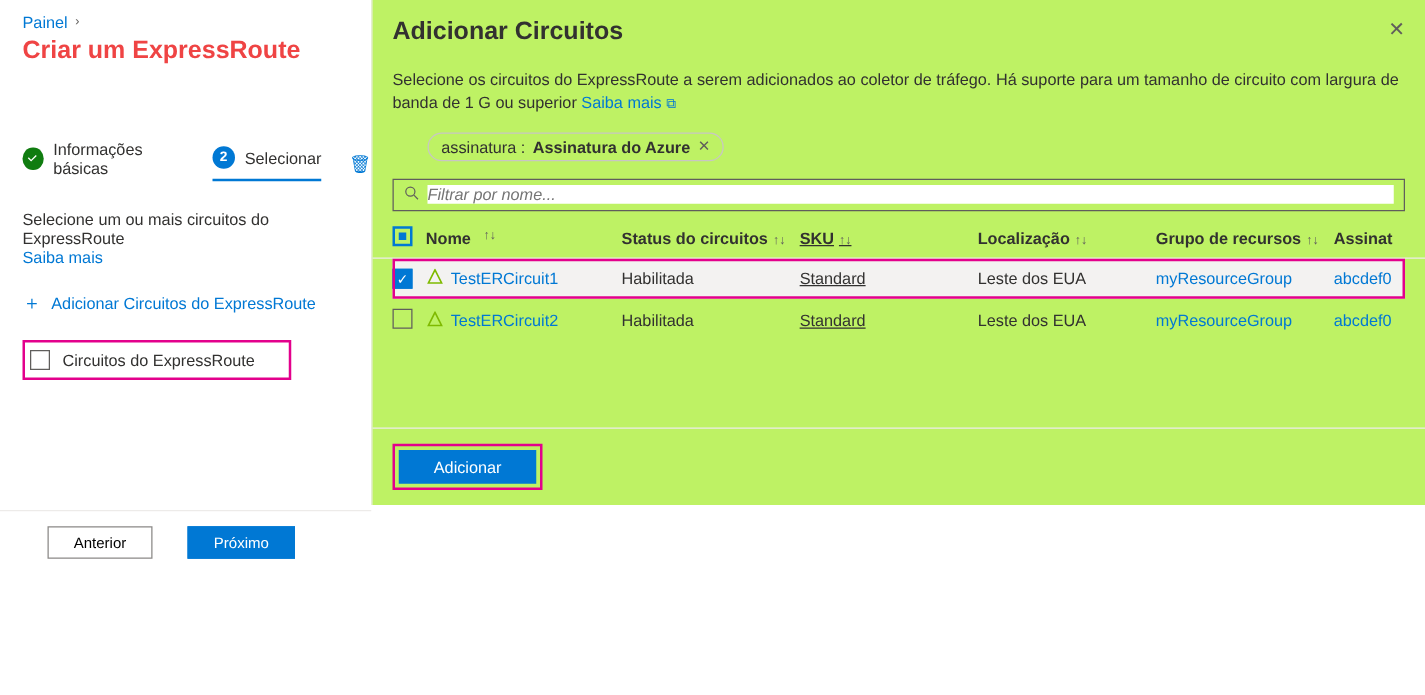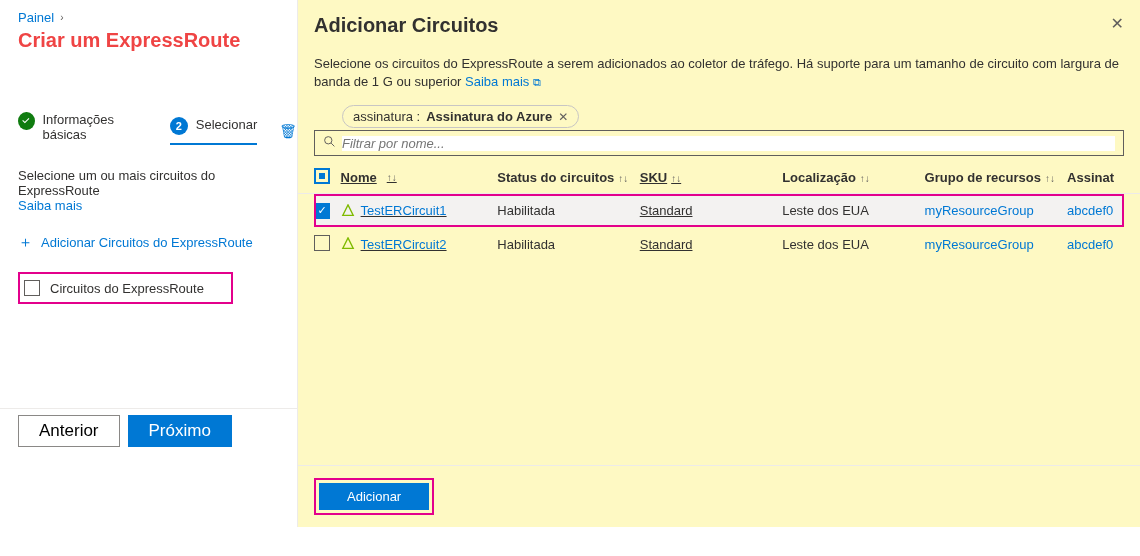--- a/index.html
+++ b/index.html
@@ -5,56 +5,56 @@
 * { box-sizing: border-box; margin: 0; padding: 0; }
 body { font-family: "Segoe UI", Arial, sans-serif; font-size: 13px; color: #323130; background: #fff; width: 1140px; height: 556px; overflow: hidden; position: relative; }
 a { color: #0078d4; text-decoration: none; }
 
 
 .left-pane { position: absolute; left: 0; top: 0; width: 297px; height: 459px; padding: 10px 0 0 18px; }
 .breadcrumb { font-size: 13px; color: #0078d4; display: flex; align-items: center; gap: 6px; }
 .breadcrumb .sep { color: #605e5c; font-size: 10px; }
 .page-title { font-size: 20px; font-weight: 600; margin-top: 4px; color: #ef4444; }
 .tabs { display: flex; gap: 18px; margin-top: 60px; align-items: center; }
-.tab { display: flex; gap: 8px; padding-bottom: 8px; }
+.tab { display: flex; align-items: center; gap: 8px; padding-bottom: 8px; }
 .tab.active { border-bottom: 2px solid #0078d4; }
 .tab-icon { width: 18px; height: 18px; border-radius: 50%; display: flex; align-items: center; justify-content: center; font-size: 11px; color: #fff; }
 .tab-icon.done { background: #107c10; }
 .tab-icon.num { background: #0078d4; font-weight: 600; }
 .instruction { margin-top: 18px; font-size: 13px; color: #323130; }
 .learnmore { color: #0078d4; }
 .add-link { display: flex; align-items: center; gap: 8px; margin-top: 20px; color: #0078d4; cursor: pointer; }
 .plus-icon { color: #0078d4; font-size: 15px; font-weight: 400; }
 .circuit-row { display: flex; align-items: center; gap: 10px; margin-top: 20px; padding: 6px 4px; border: 2px solid #e3008c; width: 215px; }
 .circuit-row .cb { width: 16px; height: 16px; border: 1px solid #605e5c; }
 .bottom-buttons { position: absolute; bottom: 12px; left: 18px; display: flex; gap: 8px; }
-.btn { padding: 5px 20px; font-size: 17px; border: 1px solid #8a8886; background: #fff; cursor: pointer; }
+.btn { padding: 5px 20px; font-size: 12px; border: 1px solid #8a8886; background: #fff; cursor: pointer; margin-left: 20px; }
 .btn.primary { background: #0078d4; color: #fff; border-color: #0078d4; }
 .bottom-divider { position: absolute; bottom: 50px; left: 0; width: 297px; border-top: 1px solid #edebe9; }
 
 
-.panel { position: absolute; left: 297px; top: 0; right: 0; height: 527px; border-left: 1px solid #edebe9; background: #fef9c3; }
+.panel { position: absolute; left: 297px; top: 0; right: 0; height: 404px; border-left: 1px solid #edebe9; background: #bef264; }
 .panel-hdr { display: flex; justify-content: space-between; align-items: flex-start; padding: 14px 16px 0 16px; }
 .panel-title { font-size: 20px; font-weight: 600; }
 .close-x { font-size: 16px; color: #605e5c; cursor: pointer; font-weight: 300; }
 .panel-desc { padding: 18px 16px 0 16px; font-size: 13px; line-height: 1.4; }
 .ext-icon { font-size: 11px; }
 .filter-area { padding: 14px 16px 0 16px; }
 .chip { display: inline-flex; align-items: center; gap: 6px; border: 1px solid #c8c6c4; border-radius: 12px; padding: 3px 10px; font-size: 13px; margin-left: 28px; }
 .chip .x { font-size: 12px; cursor: pointer; color: #605e5c; }
-.search-box { display: flex; align-items: center; gap: 6px; border: 1px solid #605e5c; padding: 4px 8px; margin-top: 2px; }
+.search-box { display: flex; align-items: center; gap: 6px; border: 1px solid #605e5c; padding: 4px 8px; margin-top: 14px; }
 .search-box input { border: none; outline: none; font-size: 13px; font-style: italic; color: #605e5c; width: 100%; }
 .search-icn { color: #605e5c; font-size: 13px; }
 
 
 .tbl { margin-top: 6px; }
 .tbl-hdr { display: flex; align-items: center; padding: 6px 16px; border-bottom: 1px solid #edebe9; font-size: 13px; font-weight: 600; }
 .tbl-hdr .sort { font-size: 10px; color: #605e5c; margin-left: 4px; font-weight: 400; }
 .col-cb { width: 28px; }
-.col-name { width: 165px; display: flex; align-items: center; gap: 6px; text-decoration: underline; }
+.col-name { width: 165px; display: flex; gap: 6px; }
 .col-status { width: 150px; }
 .col-sku { width: 150px; text-decoration: underline; }
 .col-loc { width: 150px; }
 .col-rg { width: 150px; }
 .col-sub { width: 60px; }
 .hdr-cb { width: 16px; height: 16px; border: 2px solid #0078d4; display: inline-block; position: relative; }
 .hdr-cb::after { content: ""; position: absolute; left: 3px; top: 3px; width: 6px; height: 6px; background: #0078d4; }
 .tbl-row { display: flex; align-items: center; padding: 8px 16px; font-size: 13px; }
 .tbl-row.selected { background: #f3f2f1; }
 .tbl-row.selected.hl { outline: 2px solid #e3008c; outline-offset: -2px; margin: 0 16px; padding: 8px 0; }

